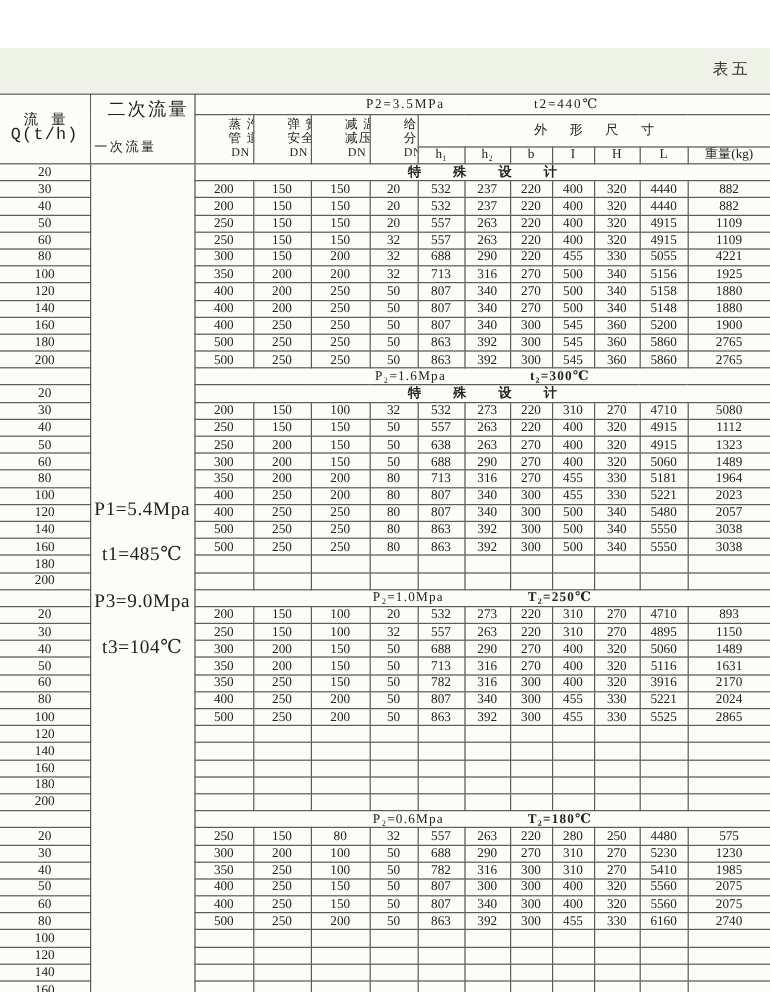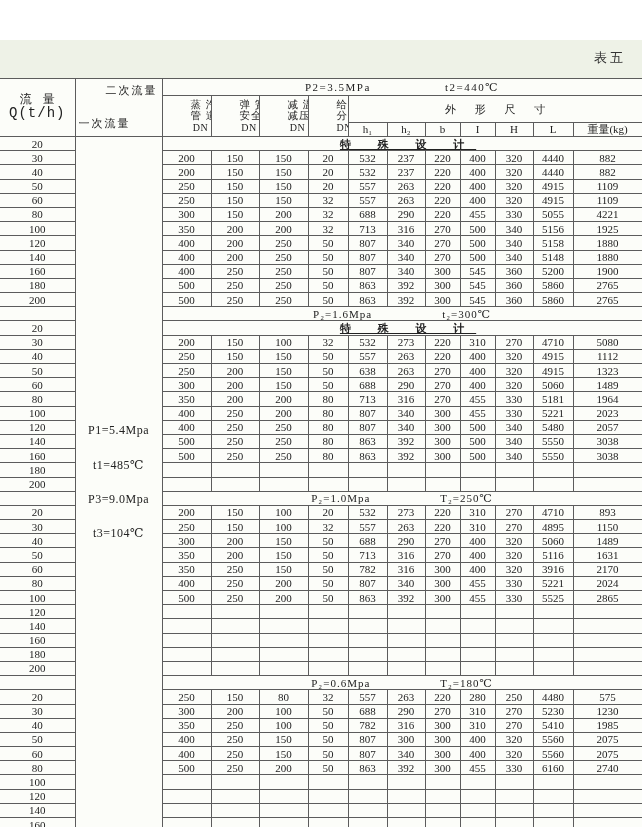--- a/index.html
+++ b/index.html
@@ -38,39 +38,39 @@
   .flow-head .fh2{font-size:14px;letter-spacing:1px;font-family:Liberation Mono, monospace;}
 
   .diag{
     position:relative;
     background-color:var(--header-bg,#e2ebd7);
     background-image:linear-gradient(to bottom right,
       transparent calc(50% - 0.7px),
       var(--line,#5c5c5c) calc(50% - 0.7px) calc(50% + 0.7px),
       transparent calc(50% + 0.7px));
   }
-  .diag-top{position:absolute;top:5px;right:4px;font-size:11px;letter-spacing:2px;text-align:center;}
+  .diag-top{position:absolute;top:5px;right:4px;font-size:15px;letter-spacing:2px;text-align:center;}
   .diag-bottom{position:absolute;bottom:7px;left:3px;font-size:11px;letter-spacing:2px;}
 
   .cond-head{text-align:left;padding-left:138px;font-size:12.5px;letter-spacing:1.5px;}
   .cond-head span + span{margin-left:70px;}
 
   .dn div{font-size:10.5px;line-height:1.12;letter-spacing:1px;padding-left:28px;}
   .dn .dn3{font-size:10px;letter-spacing:0.5px;text-align:center;}
   .dims{font-size:11.5px;letter-spacing:8px;text-indent:8px;}
 
   td.cond-cell{text-align:left;padding-left:220px;font-size:12px;letter-spacing:1px;}
-  td.cond-cell span + span{margin-left:70px;}
-
-  td.special-cell{font-weight:bold;font-size:11.5px;letter-spacing:12px;text-indent:12px;text-decoration:underline;}
+  td.cond-cell span + span{margin-left:70px;font-weight:bold;}
+
+  td.special-cell{font-weight:bold;font-size:11.5px;letter-spacing:12px;text-indent:12px;}
 
   td.primary-cell{vertical-align:middle;}
   .pc-stack{
     display:flex;flex-direction:column;align-items:center;
-    gap:21px;font-size:12px;letter-spacing:0.5px;
+    gap:21px;font-size:16px;letter-spacing:0.5px;
     transform:translateY(-16px);
   }
 </style>
 </head>
 <body>
 
 <div class="page">
   <div class="sheet-label">表五</div>
 
   <table class="spec">

